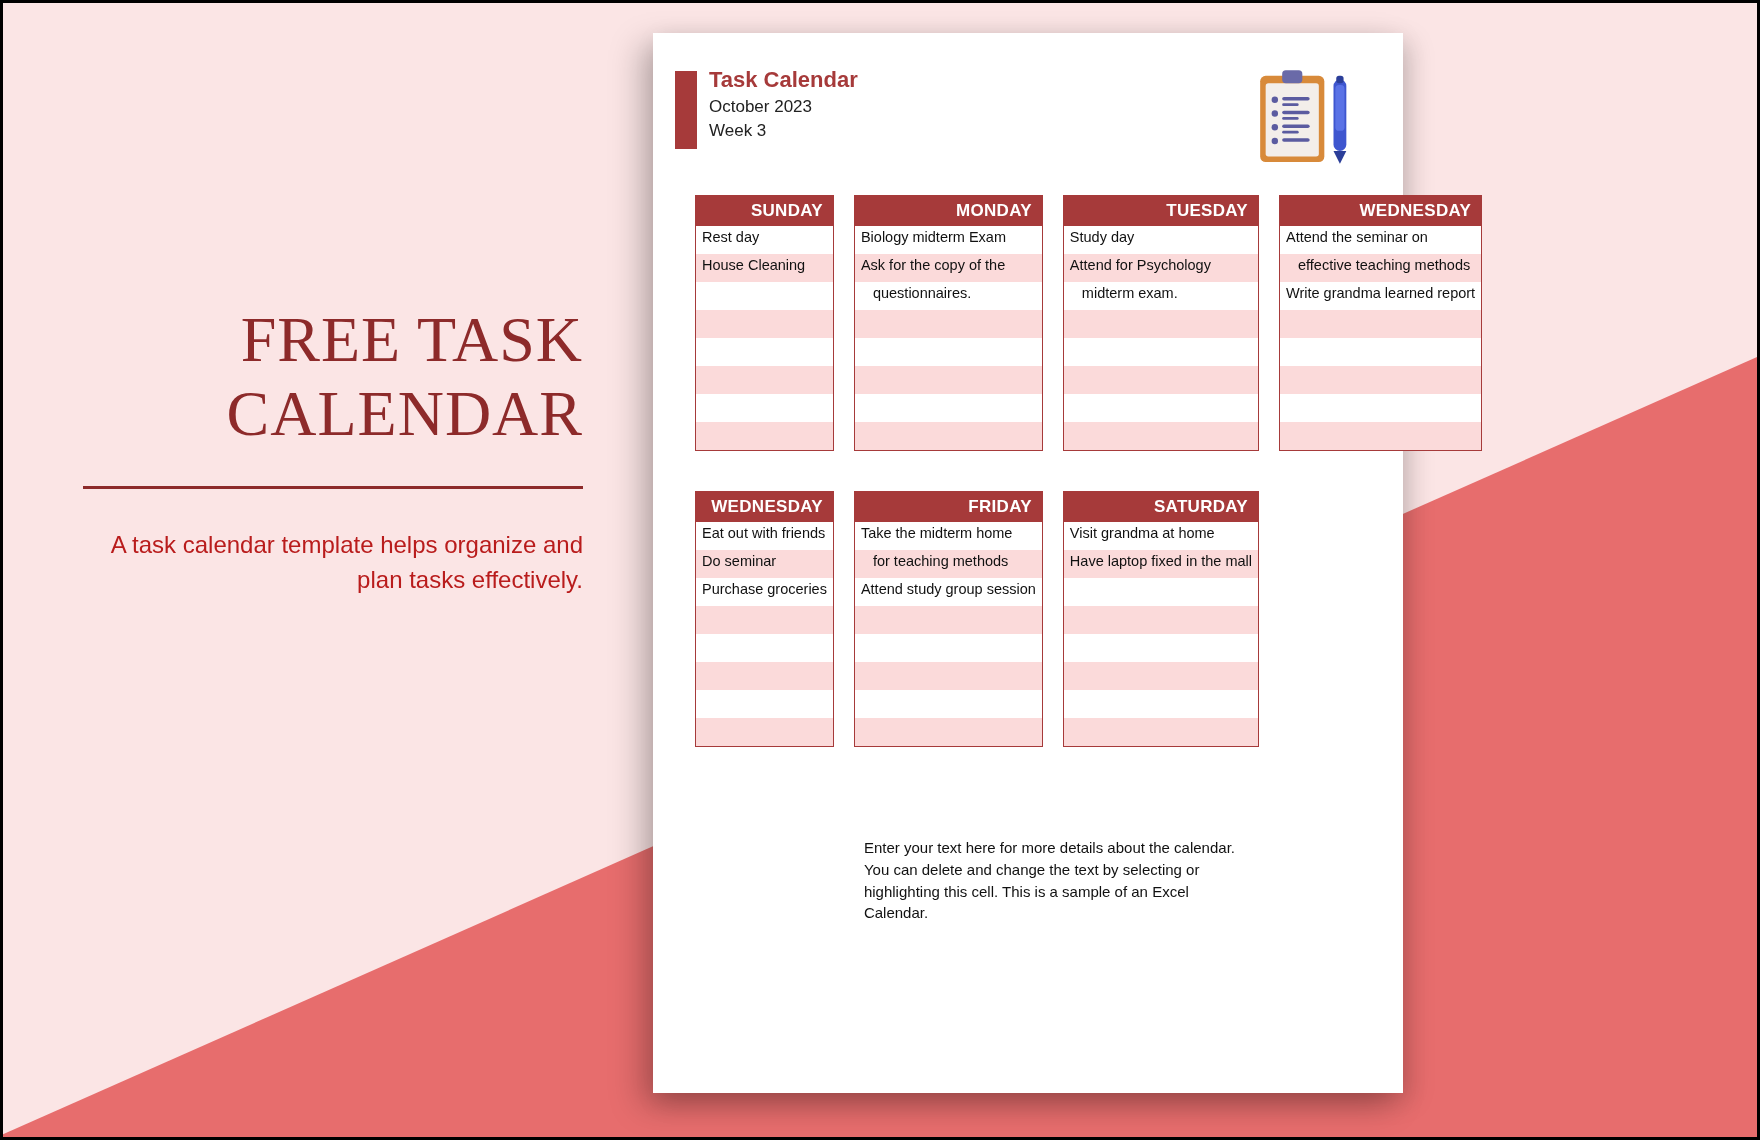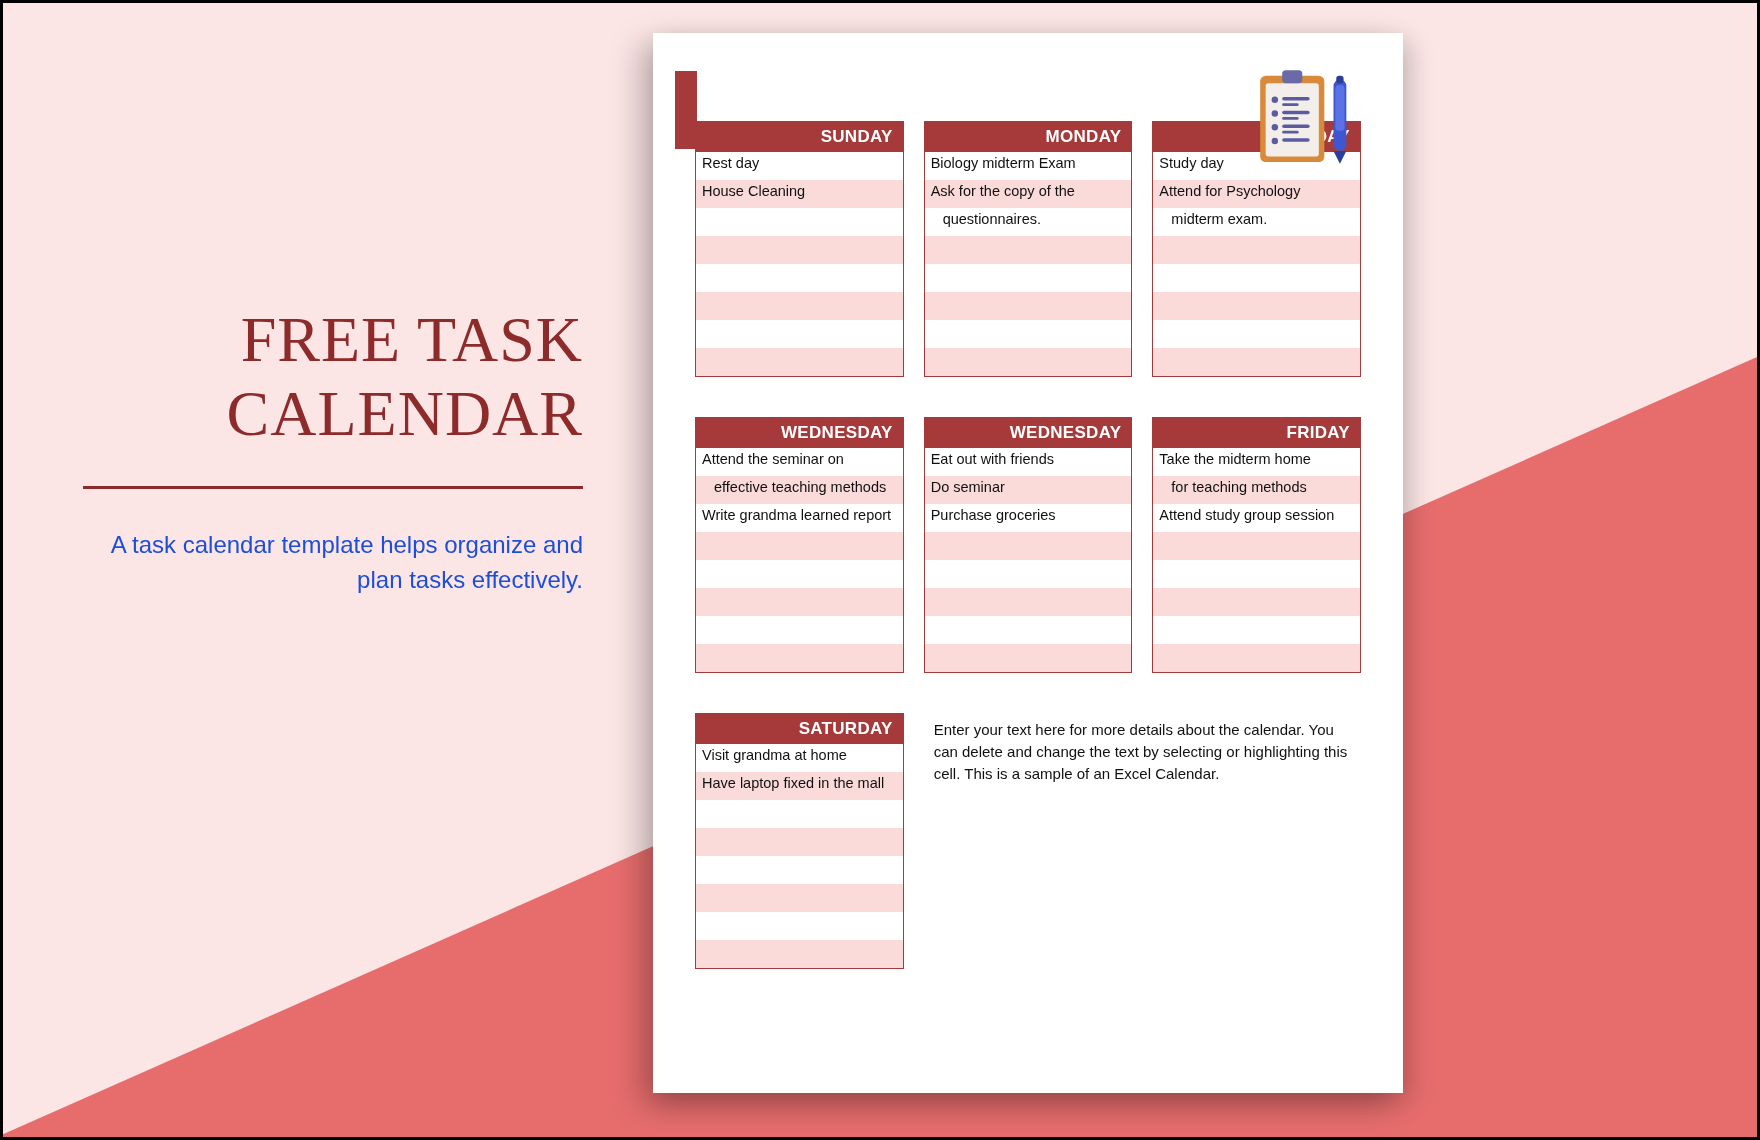--- a/index.html
+++ b/index.html
@@ -40,21 +40,21 @@
     letter-spacing: 1px;
     line-height: 1.15;
   }
   .left-copy hr {
     border: none;
     border-top: 3px solid #8d2a2a;
     margin: 36px auto 24px;
     width: 100%;
   }
   .left-copy p {
-    color: #1d4ed8;
+    color: #b91c1c;
     font-size: 24px;
     line-height: 1.45;
     margin-top: 39px;
   }
 
   .page {
     position: absolute;
     left: 650px;
     top: 30px;
     width: 750px;
@@ -88,21 +88,21 @@
   .clipboard {
     position: absolute;
     right: 42px;
     top: 30px;
     width: 110px;
     height: 110px;
   }
   .grid {
     margin-top: 54px;
     display: grid;
-    grid-template-columns: repeat(3, 1fr);
+    grid-template-columns: repeat(4, 1fr);
     column-gap: 20px;
     row-gap: 40px;
   }
   .day {
     border: 1px solid #a63a3a;
   }
   .day-head {
     background: #a63a3a;
     color: #fff;
     font-weight: 700;
@@ -120,39 +120,45 @@
     overflow: hidden;
   }
   .day-rows .row.indent { padding-left: 18px; }
   .day-rows .row:nth-child(odd)  { background: #ffffff; }
   .day-rows .row:nth-child(even) { background: #fbdada; }
   .instructions {
     font-size: 15px;
     line-height: 1.45;
     color: #111;
     padding: 6px 4px 4px 10px;
+    margin-top: 44px;
   }
 </style>
 </head>
 <body>
 
 <div class="frame">
   <div class="triangle"></div>
 
   <div class="left-copy">
     <h1>
       <span>FREE TASK</span><br>
       <span>CALENDAR</span>
     </h1>
     <hr>
     <p>A task calendar template helps organize and plan tasks effectively.</p>
   </div>
 
   <div class="page">
     <div class="accent-bar"></div>
+    <div class="page-header">
+      <div class="title">Task Calendar</div>
+      <div class="sub">October 2023</div>
+      <div class="sub">Week 3</div>
+    </div>
 
     <div class="clipboard">
       <svg viewBox="0 0 120 120" width="110" height="110">
 
         <rect x="10" y="14" width="70" height="94" rx="6" fill="#d88a3a"></rect>
 
         <rect x="16" y="22" width="58" height="80" rx="3" fill="#f3eeea"></rect>
 
         <rect x="34" y="8" width="22" height="14" rx="4" fill="#6a6aa8"></rect>
 

